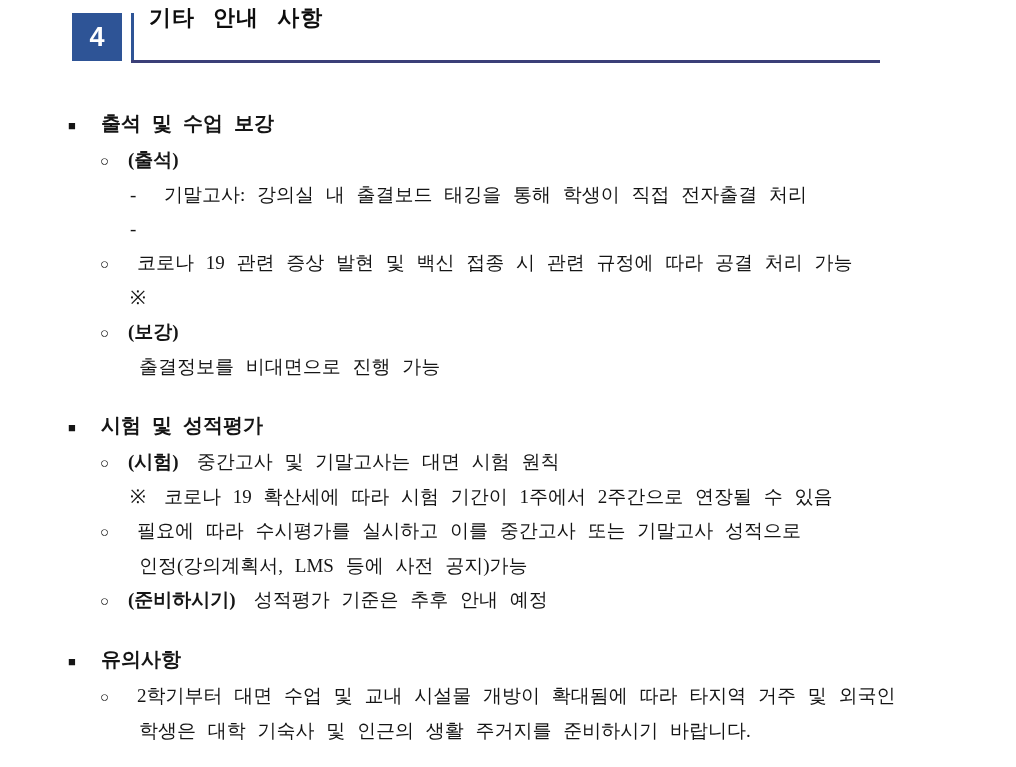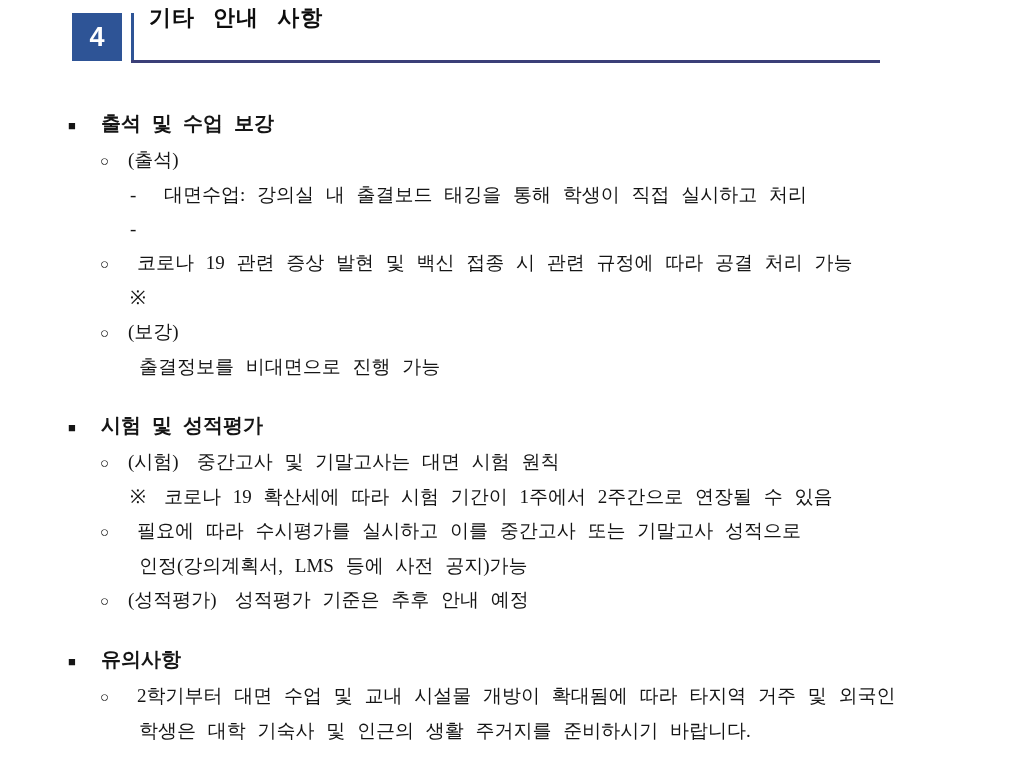--- a/index.html
+++ b/index.html
@@ -30,21 +30,21 @@
   .row{
     display:flex;align-items:baseline;line-height:34px;font-size:19px;
     word-spacing:7px;white-space:nowrap;
   }
   .row.head{font-weight:bold;font-size:20px;word-spacing:6px;}
   .b0{width:24px;font-size:13px;flex:none;}            
   .l1{padding-left:32px;}
   .l2{padding-left:62px;}
   .b1{width:28px;font-size:15px;flex:none;}            
   .b2{width:25px;flex:none;}                           
-  .bp{font-weight:normal;margin-right:9px;}
+  .bp{font-weight:bold;margin-right:9px;}
   .txt{flex:none;margin-left:9px;}
 </style>
 </head>
 <body>
 
 <div class="numbox" style="background: rgb(46, 84, 150);">4</div>
 <div class="vbar" style="background: rgb(46, 84, 150);"></div>
 <div class="htitle">기타 안내 사항</div>
 <div class="hrule" style="background: rgb(59, 63, 120);"></div>
 
@@ -55,21 +55,21 @@
       <span class="b0">■</span>
       <span class="txt">출석 및 수업 보강</span>
     </div>
     <div class="row l1">
       <span class="b1">○</span>
       <span class="bp">(출석)</span>
       <span class="txt"></span>
     </div>
     <div class="row l2">
       <span class="b2">-</span>
-      <span class="txt">대면수업: 강의실 내 출결보드 태깅을 통해 학생이 직접 실시하고 처리</span>
+      <span class="txt">기말고사: 강의실 내 출결보드 태깅을 통해 학생이 직접 전자출결 처리</span>
     </div>
     <div class="row l2">
       <span class="b2">-</span>
     </div>
     <div class="row l1">
       <span class="b1">○</span>
       <span class="txt">코로나 19 관련 증상 발현 및 백신 접종 시 관련 규정에 따라 공결 처리 가능</span>
     </div>
     <div class="row l2">
       <span class="b2">※</span>
@@ -99,21 +99,21 @@
     </div>
     <div class="row l1">
       <span class="b1">○</span>
       <span class="txt">필요에 따라 수시평가를 실시하고 이를 중간고사 또는 기말고사 성적으로</span>
     </div>
     <div class="row l2">
       <span class="txt">인정(강의계획서, LMS 등에 사전 공지)가능</span>
     </div>
     <div class="row l1">
       <span class="b1">○</span>
-      <span class="bp">(성적평가)</span>
+      <span class="bp">(준비하시기)</span>
       <span class="txt">성적평가 기준은 추후 안내 예정</span>
     </div>
   </div>
 
   <div class="sec">
     <div class="row head">
       <span class="b0">■</span>
       <span class="txt">유의사항</span>
     </div>
     <div class="row l1">

